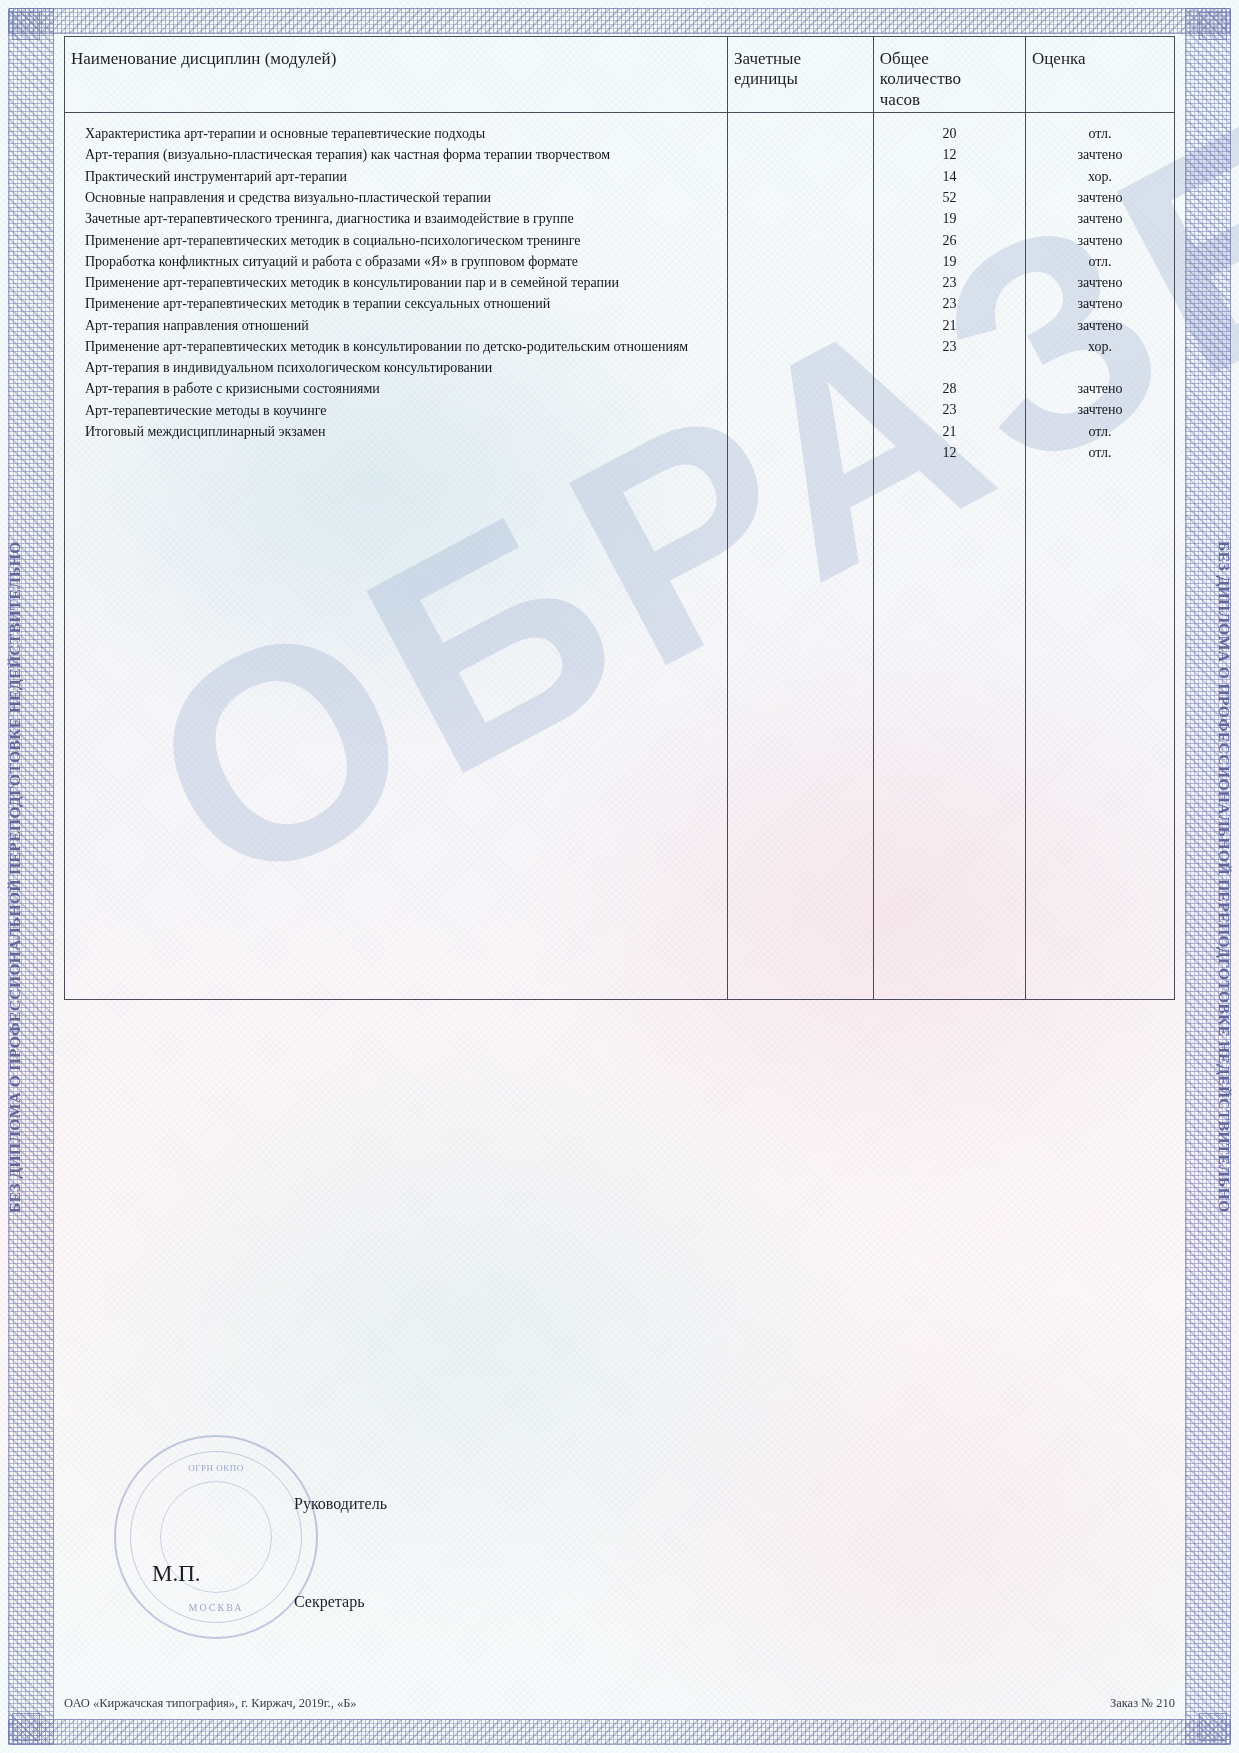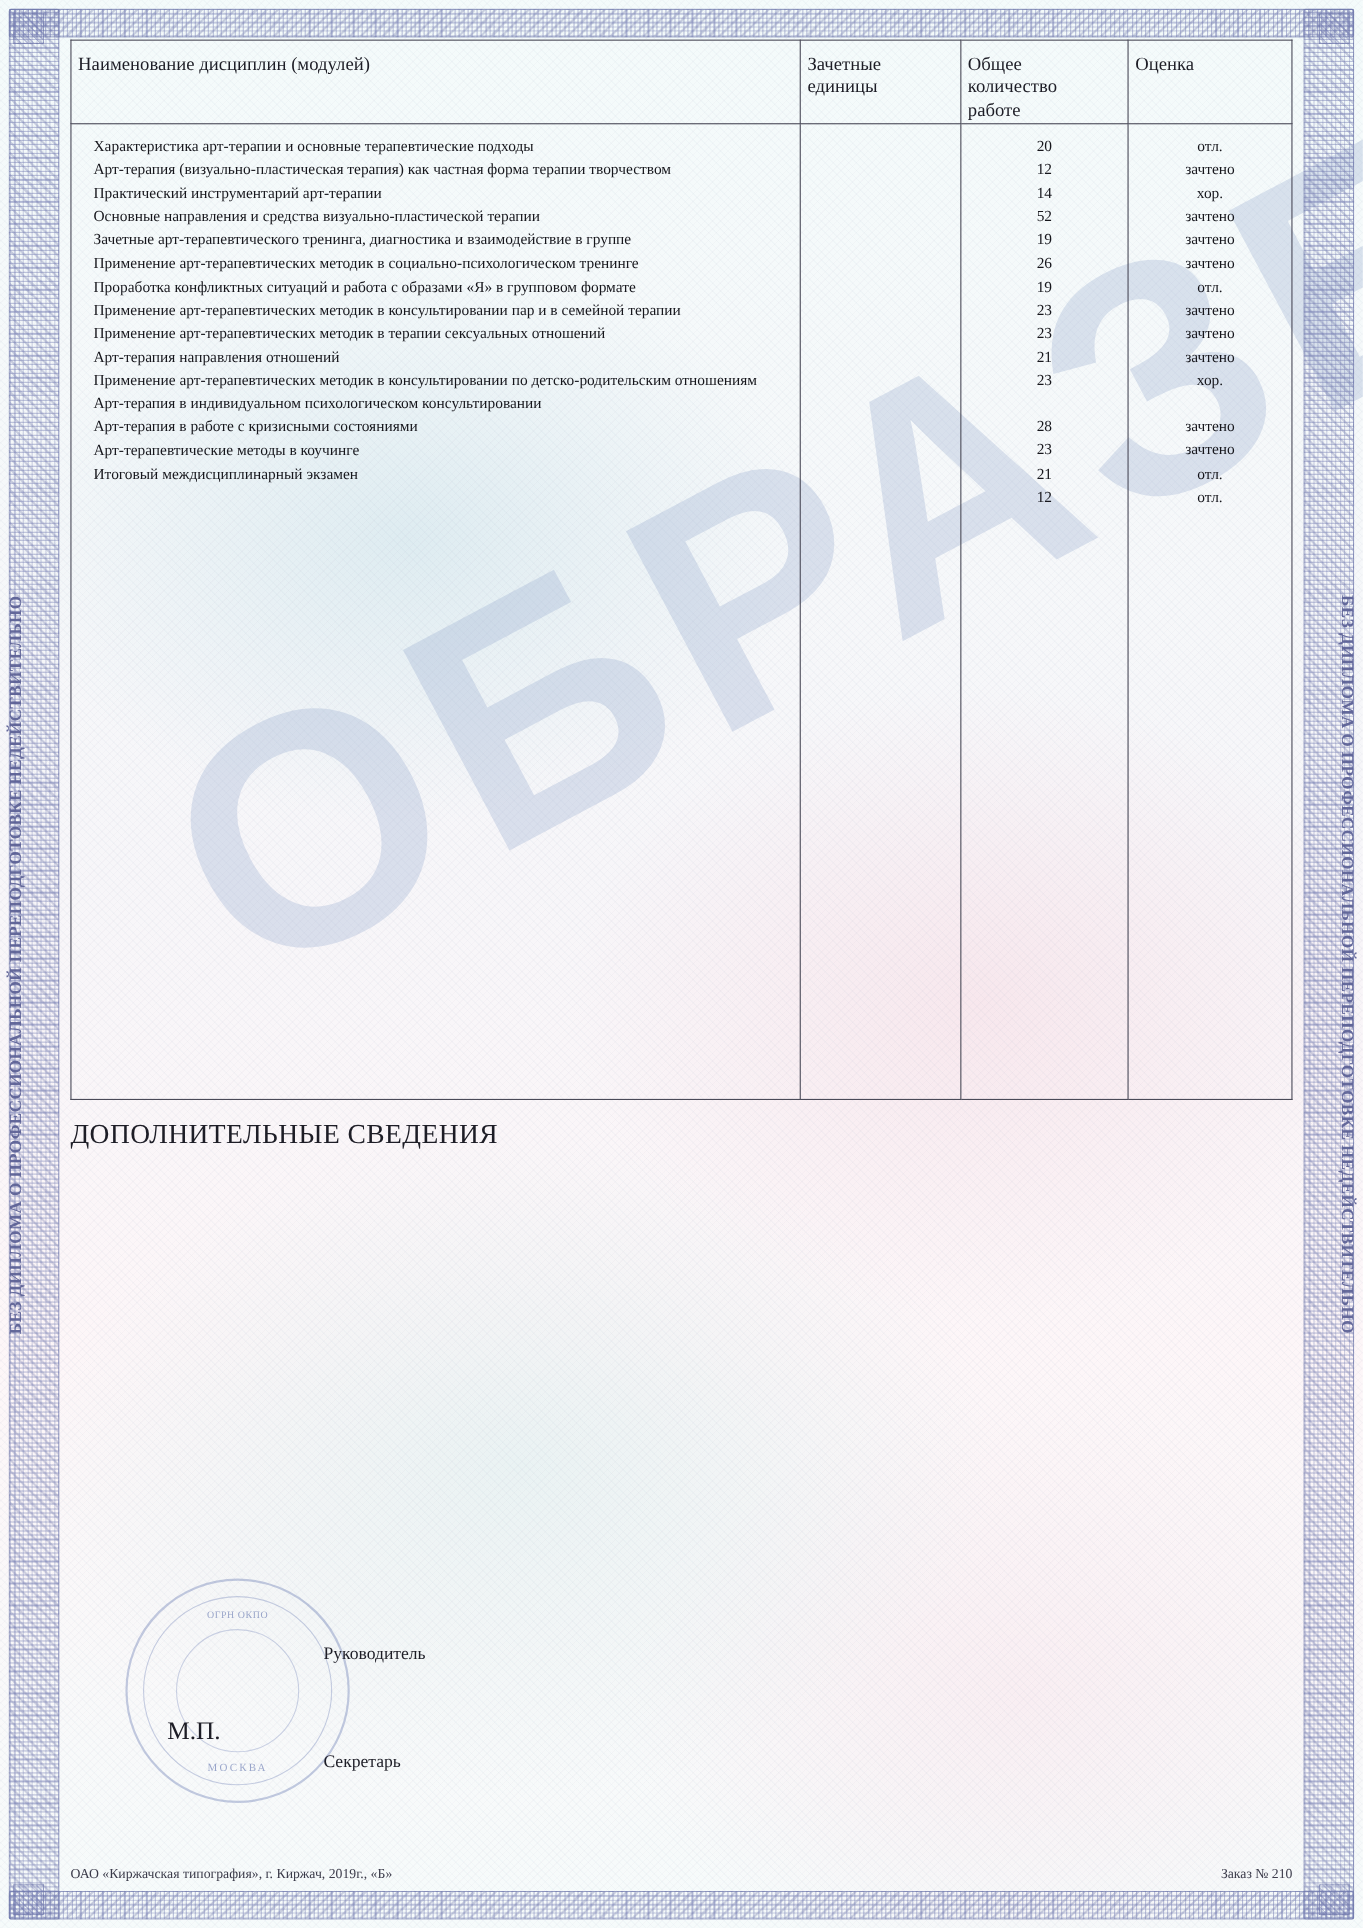--- a/index.html
+++ b/index.html
@@ -331,21 +331,21 @@
       <thead>
         <tr>
           <th class="col-name">Наименование дисциплин (модулей)</th>
           <th class="col-units">
             <span>Зачетные</span><br>
             <span>единицы</span>
           </th>
           <th class="col-hours">
             <span>Общее</span><br>
             <span>количество</span><br>
-            <span>работе</span>
+            <span>часов</span>
           </th>
           <th class="col-mark">Оценка</th>
         </tr>
       </thead>
       <tbody>
         <tr>
           <td class="body-cell">
             <ul class="disc-list">
               <li>Характеристика арт-терапии и основные терапевтические подходы</li>
               <li>Арт-терапия (визуально-пластическая терапия) как частная форма терапии творчеством</li>
@@ -400,21 +400,20 @@
             <div class="spacer-2"></div>
             <div>зачтено</div>
             <div>зачтено</div>
             <div>отл.</div>
             <div>отл.</div>
           </td>
         </tr>
       </tbody>
     </table>
 
-    <div class="extra-title">ДОПОЛНИТЕЛЬНЫЕ СВЕДЕНИЯ</div>
   </div>
 
   <div class="sign-area">
     <div class="stamp">
       <div class="stamp-top-label">ОГРН ОКПО</div>
       <div class="stamp-bottom-label">МОСКВА</div>
     </div>
     <div class="mp">М.П.</div>
     <div class="sign-role sign-head">Руководитель</div>
     <div class="sign-role sign-sec">Секретарь</div>

